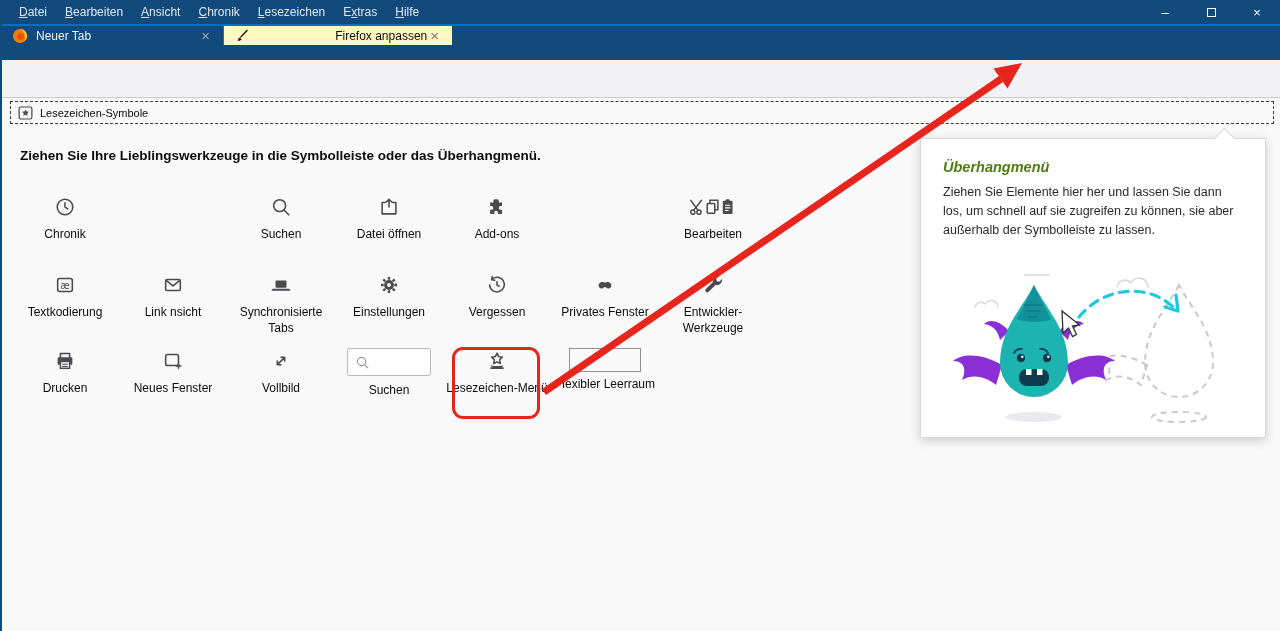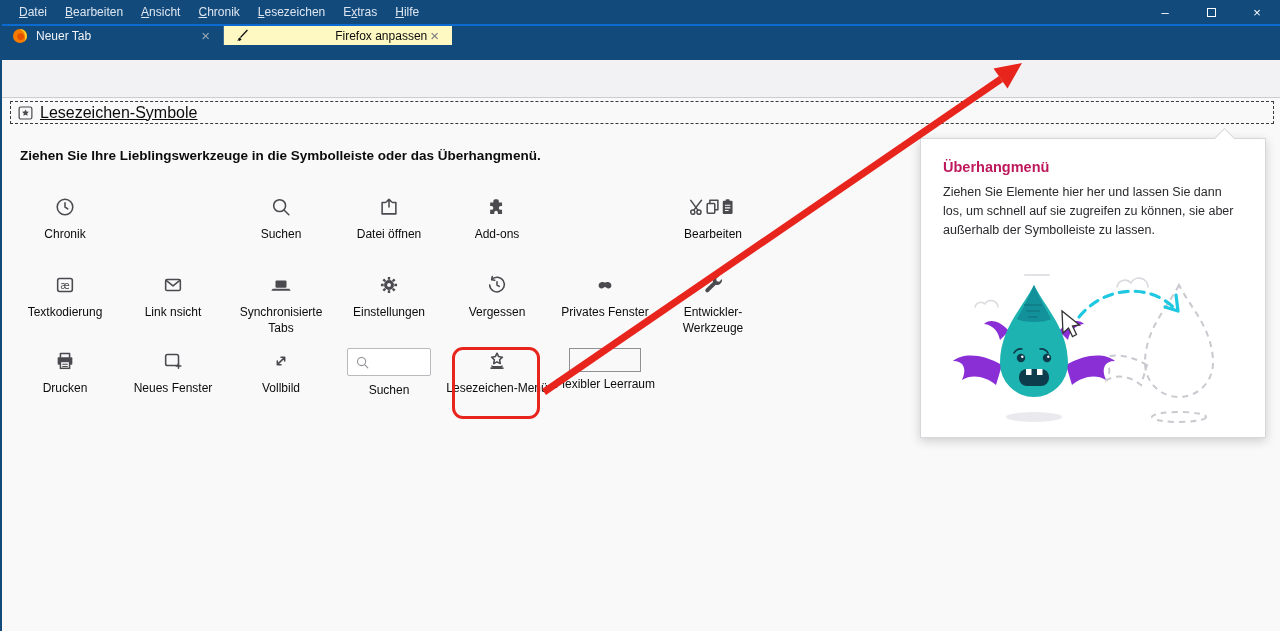--- a/index.html
+++ b/index.html
@@ -31,36 +31,36 @@
   .navbar { position:absolute; left:0; top:60px; width:100%; height:38px; background:#f2f2f4; border-bottom:1px solid #ccccd0; z-index:5; }
   .navbtn { position:absolute; top:65px; width:28px; height:28px; display:flex; align-items:center; justify-content:center; }
   .back-circle { position:absolute; left:12px; top:62px; width:33px; height:33px; border:1px solid #b8b8bc; border-radius:50%; background:#f2f2f4; display:flex; align-items:center; justify-content:center; }
   .urlbar { position:absolute; left:170px; top:65px; width:836px; height:29px; background:#fff; border:1px solid #d4d4d8; border-radius:2px; display:flex; align-items:center; padding-left:8px; }
   .overflow-btn { position:absolute; left:1210px; top:65px; width:31px; height:28px; background:#dededf; border-radius:2px; color:#9e9ea2; font-size:15px; font-weight:bold; display:flex; align-items:center; justify-content:center; letter-spacing:-2px; }
   .ham-btn { position:absolute; left:1248px; top:63px; width:28px; height:30px; color:#4a4a4f; font-size:19px; display:flex; align-items:center; justify-content:center; }
   .notif-dot { position:absolute; right:1px; top:0; width:8px; height:8px; border-radius:50%; background:#0a84ff; }
 
   
   .bookmarks-row { position:absolute; left:8px; top:101px; width:1264px; height:23px; border:1px dashed #3a3a3e; display:flex; align-items:center; padding-left:6px; z-index:2; }
-  .bookmarks-row .bm-label { font-size:16px; color:#0c0c0d; margin-left:6px;text-decoration:underline; }
+  .bookmarks-row .bm-label { font-size:11px; color:#0c0c0d; margin-left:6px; }
   .cust-heading { position:absolute; left:18px; top:148px; font-size:13.5px; font-weight:bold; color:#0c0c0d; }
 
   .gcell { position:absolute; width:108px; display:flex; flex-direction:column; align-items:center; }
   .gicon { height:26px; display:flex; align-items:center; justify-content:center; }
   .glabel { margin-top:7px; font-size:12px; color:#0c0c0d; text-align:center; line-height:1.3; }
   .glabel.narrow { max-width:72px; }
   .ic { stroke:#4a4a4f; fill:none; stroke-width:1.7; stroke-linecap:round; stroke-linejoin:round; }
   .icf { fill:#4a4a4f; stroke:none; }
   .search-widget { width:84px; height:28px; border:1px solid #b9b9be; border-radius:2px; background:#fff; display:flex; align-items:center; padding-left:7px; }
   .flexspace-box { width:72px; height:24px; border:1px solid #8f8f94; background:#f9f9fa; }
 
   
   .panel { position:absolute; left:918px; top:138px; width:346px; height:300px; background:#fff; border:1px solid #d7d7db; box-shadow:0 3px 10px rgba(0,0,0,.18); z-index:40; }
   .panel-caret { position:absolute; left:296px; top:-8.5px; width:15px; height:15px; background:#fff; border-left:1px solid #d7d7db; border-top:1px solid #d7d7db; transform:rotate(45deg); }
-  .panel-title { font-size:14.5px; font-weight:bold; color:#be185d; margin:20px 22px 8px; }
+  .panel-title { font-size:14.5px; font-weight:bold; color:#4d7c0f; margin:20px 22px 8px;font-style:italic; }
   .panel-body { font-size:12.5px; color:#2a2a2e; line-height:1.5; margin:0 22px; }
   .panel-illustration { position:absolute; left:8px; bottom:6px; }
 
   
   .red-box { position:absolute; left:450px; top:347px; width:88px; height:72px; border:3.5px solid #e8251d; border-radius:11px; z-index:30; }
   .arrow-overlay { position:absolute; left:0; top:0; width:1280px; height:631px; z-index:50; pointer-events:none; }
 </style>
 </head>
 <body>
 

